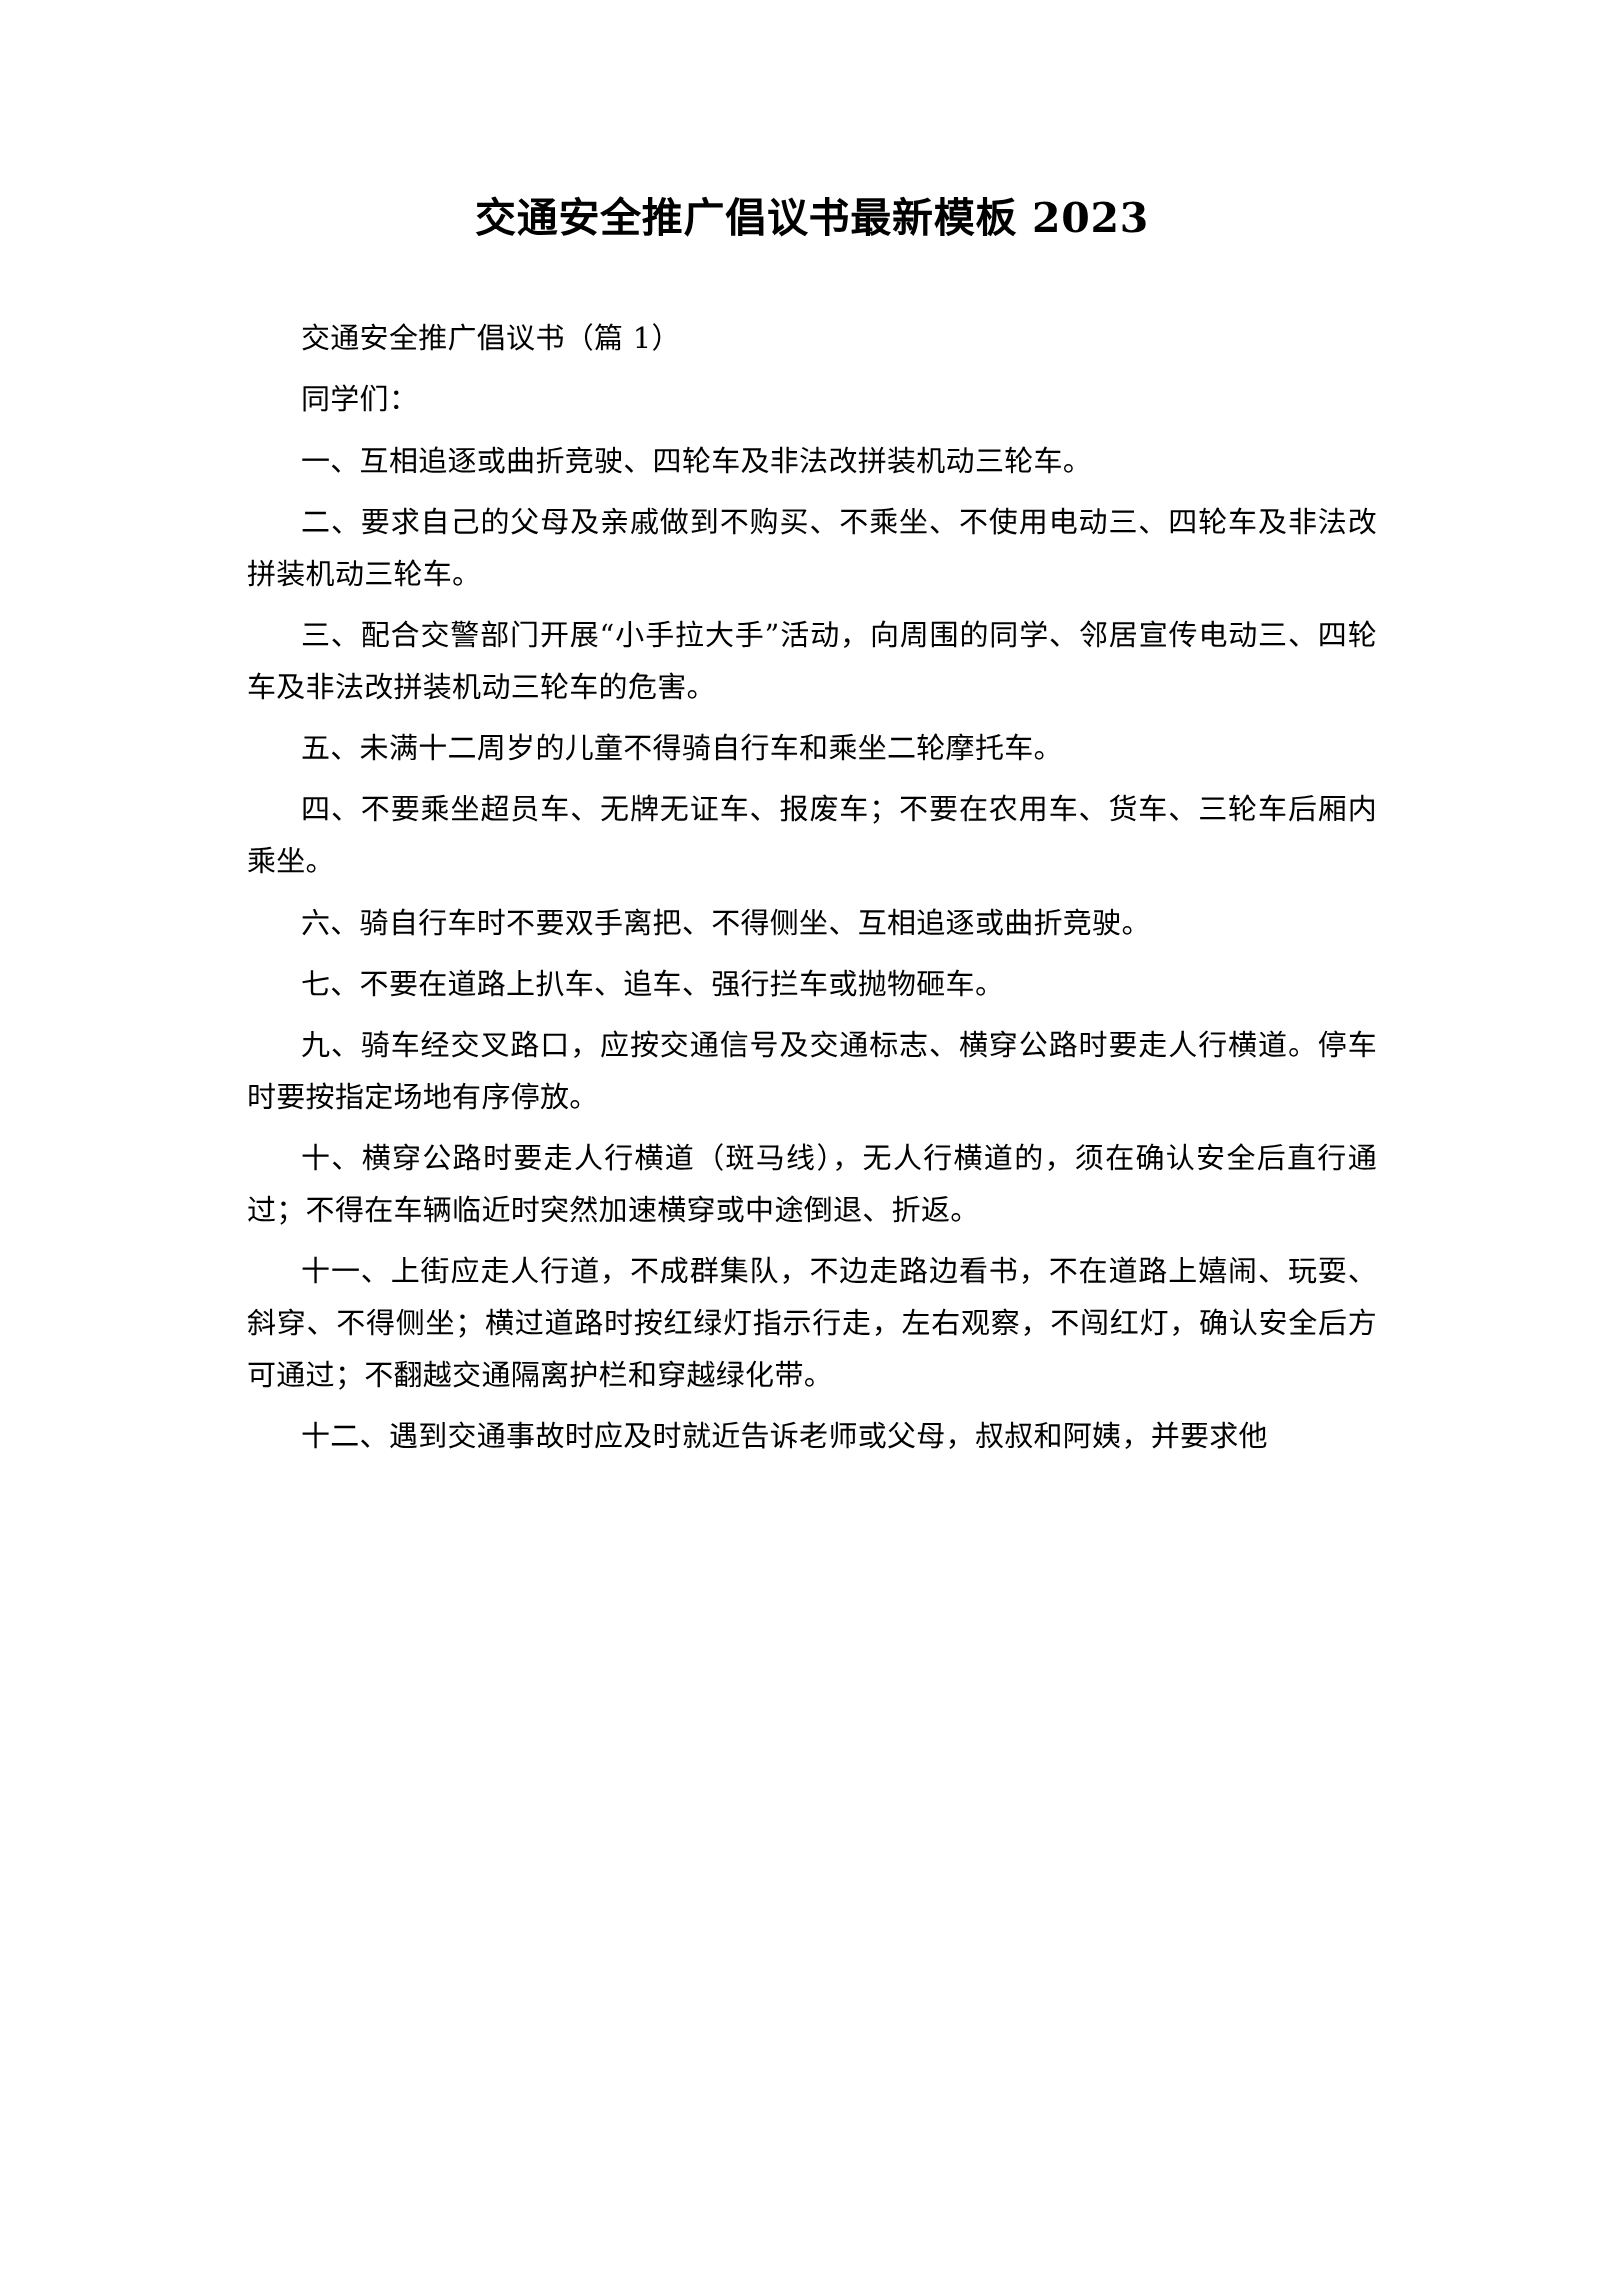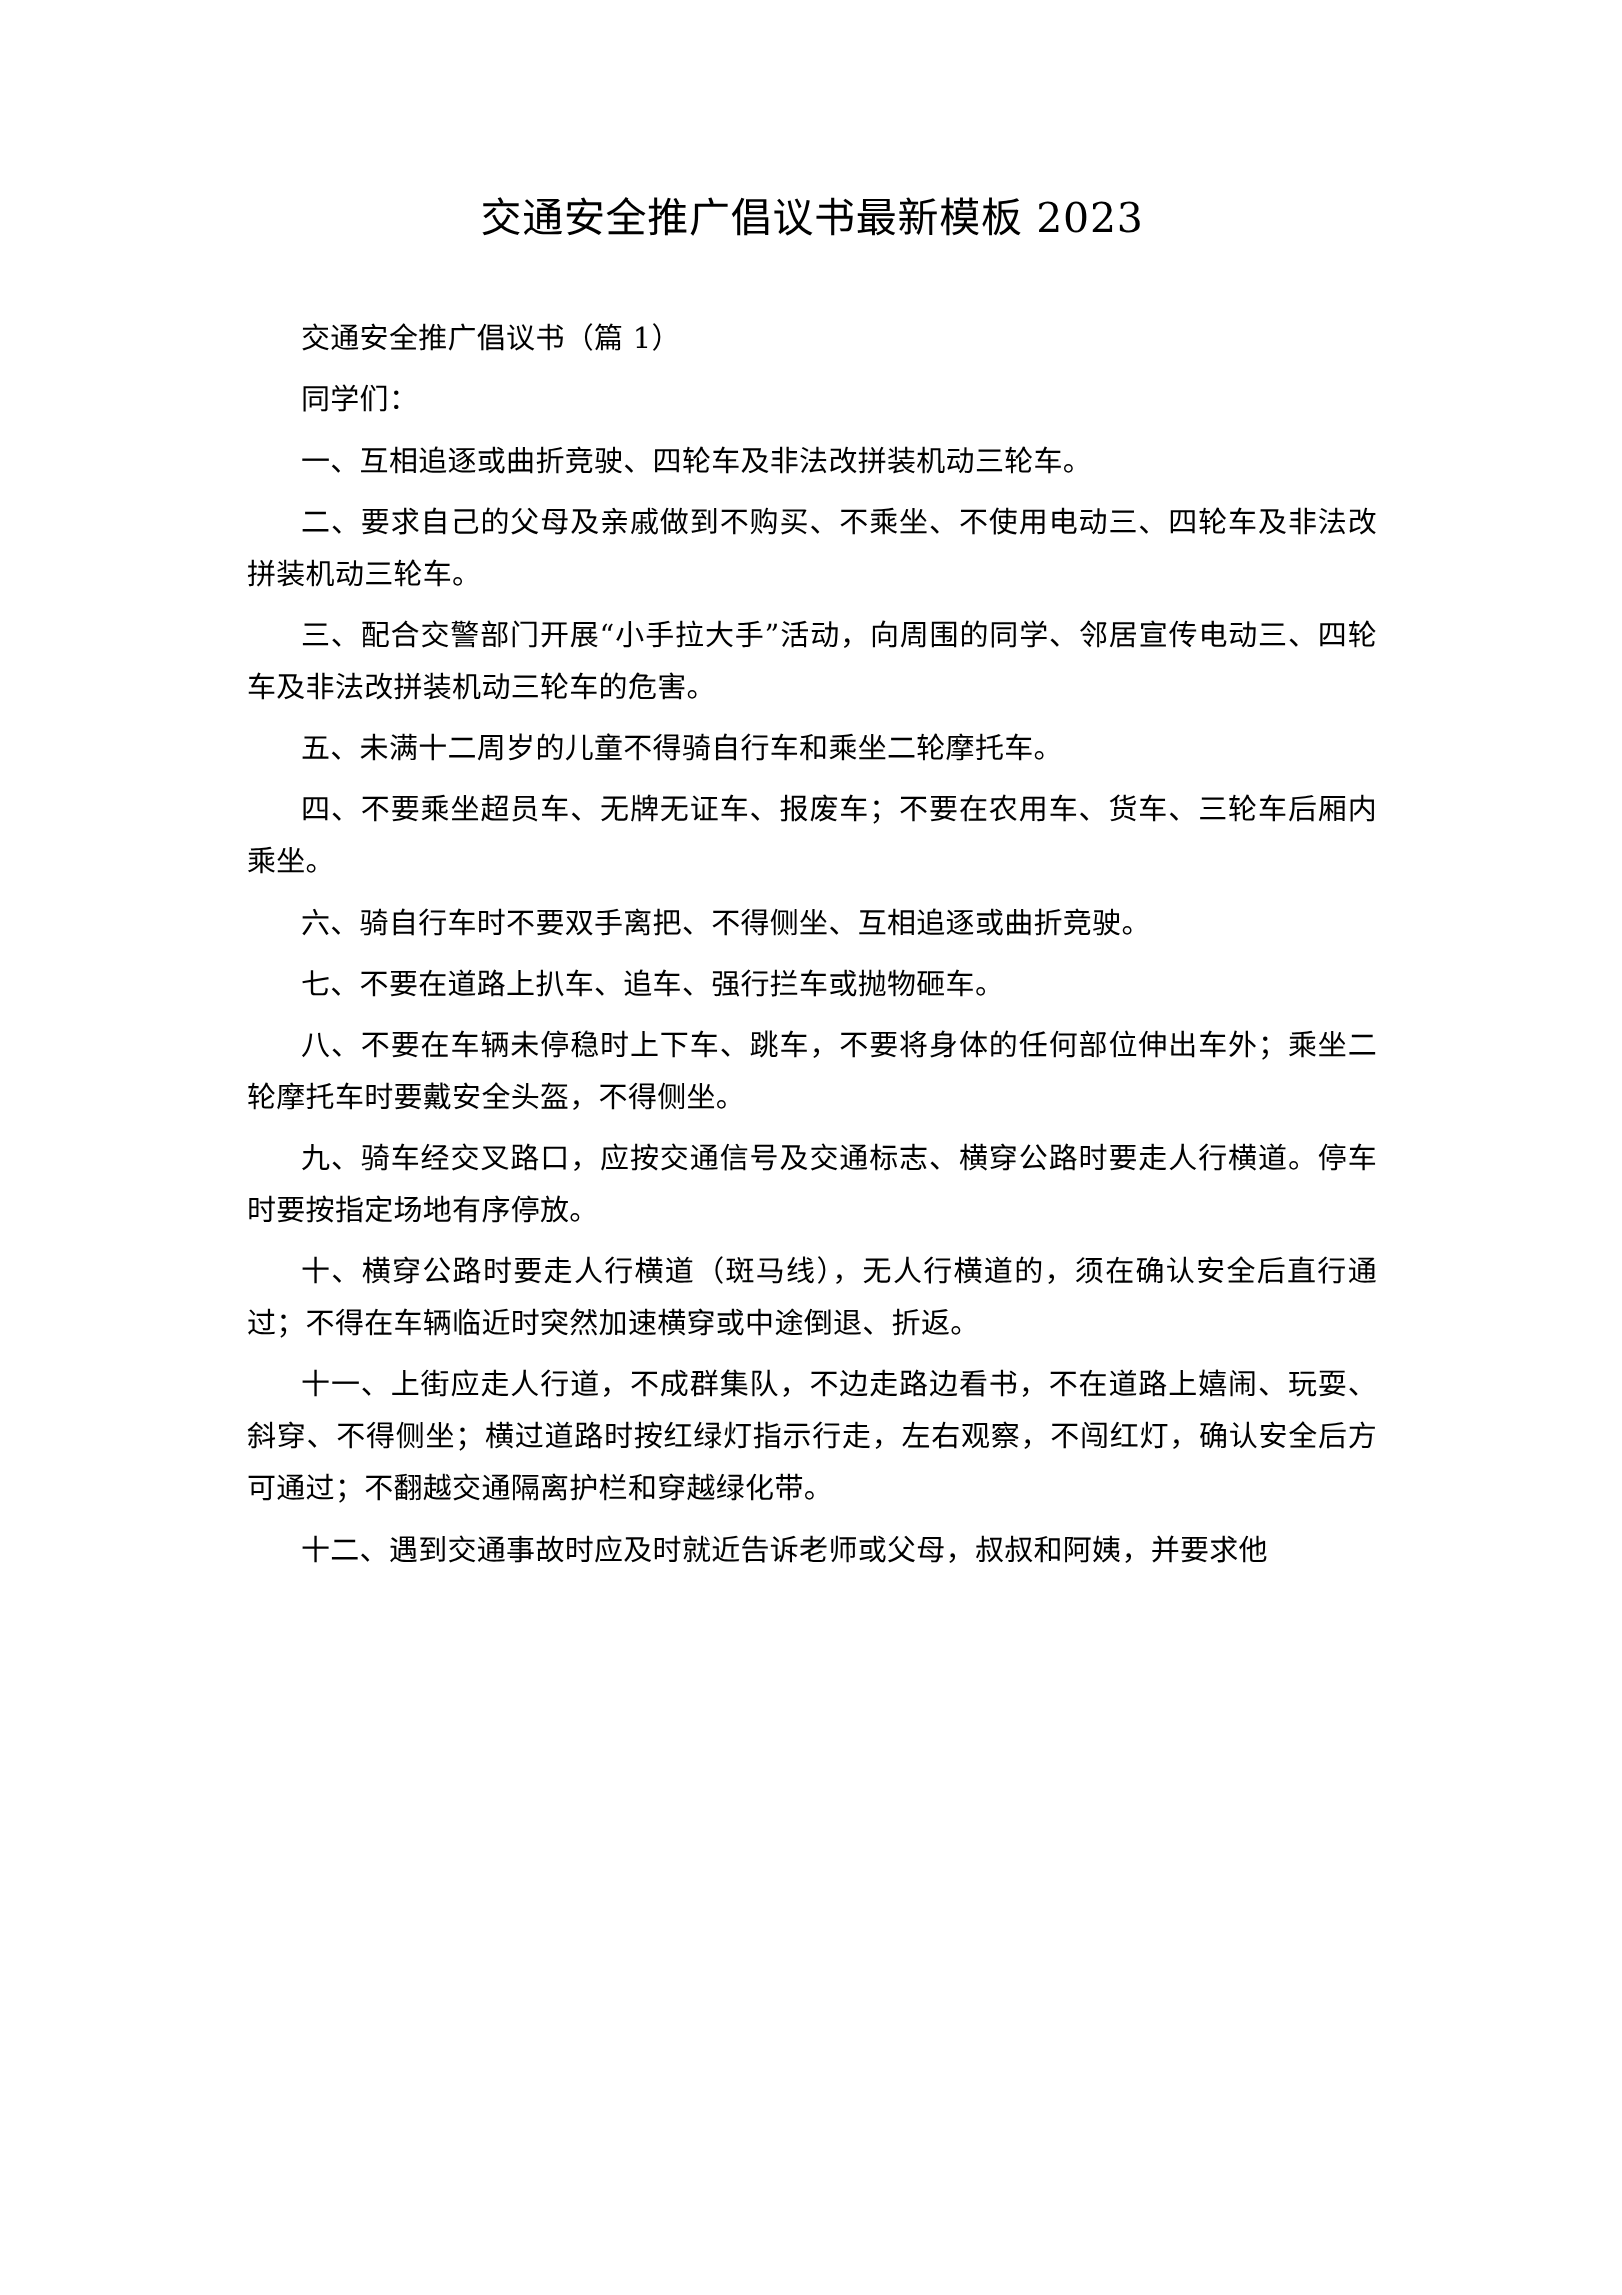--- a/index.html
+++ b/index.html
@@ -26,21 +26,21 @@
   
   .content {
     position: absolute;
     left: 247px;
     top: 0;
     width: 1130px;
   }
 
   .doc-title {
     font-family: "DejaVu Serif", "Liberation Serif", serif;
-    font-weight: normal;
+    font-weight: bold;
     font-size: 41px;
     line-height: 1.2;
     text-align: center;
     margin: 0;
     padding-top: 194px;
     letter-spacing: 0.7px;
     white-space: nowrap;
   }
 
   .body-block {
@@ -89,21 +89,20 @@
       <p class="para indent">三、配合交警部门开展“小手拉大手”活动，向周围的同学、邻居宣传电动三、四轮车及非法改拼装机动三轮车的危害。</p>
 
       <p class="para indent">五、未满十二周岁的儿童不得骑自行车和乘坐二轮摩托车。</p>
 
       <p class="para indent">四、不要乘坐超员车、无牌无证车、报废车；不要在农用车、货车、三轮车后厢内乘坐。</p>
 
       <p class="para indent">六、骑自行车时不要双手离把、不得侧坐、互相追逐或曲折竞驶。</p>
 
       <p class="para indent">七、不要在道路上扒车、追车、强行拦车或抛物砸车。</p>
 
-      <p class="para indent">八、不要在车辆未停稳时上下车、跳车，不要将身体的任何部位伸出车外；乘坐二轮摩托车时要戴安全头盔，不得侧坐。</p>
 
       <p class="para indent">九、骑车经交叉路口，应按交通信号及交通标志、横穿公路时要走人行横道。停车时要按指定场地有序停放。</p>
 
       <p class="para indent">十、横穿公路时要走人行横道（斑马线），无人行横道的，须在确认安全后直行通过；不得在车辆临近时突然加速横穿或中途倒退、折返。</p>
 
       <p class="para indent">十一、上街应走人行道，不成群集队，不边走路边看书，不在道路上嬉闹、玩耍、斜穿、不得侧坐；横过道路时按红绿灯指示行走，左右观察，不闯红灯，确认安全后方可通过；不翻越交通隔离护栏和穿越绿化带。</p>
 
       <p class="para indent">十二、遇到交通事故时应及时就近告诉老师或父母，叔叔和阿姨，并要求他</p>
 
     </div>

